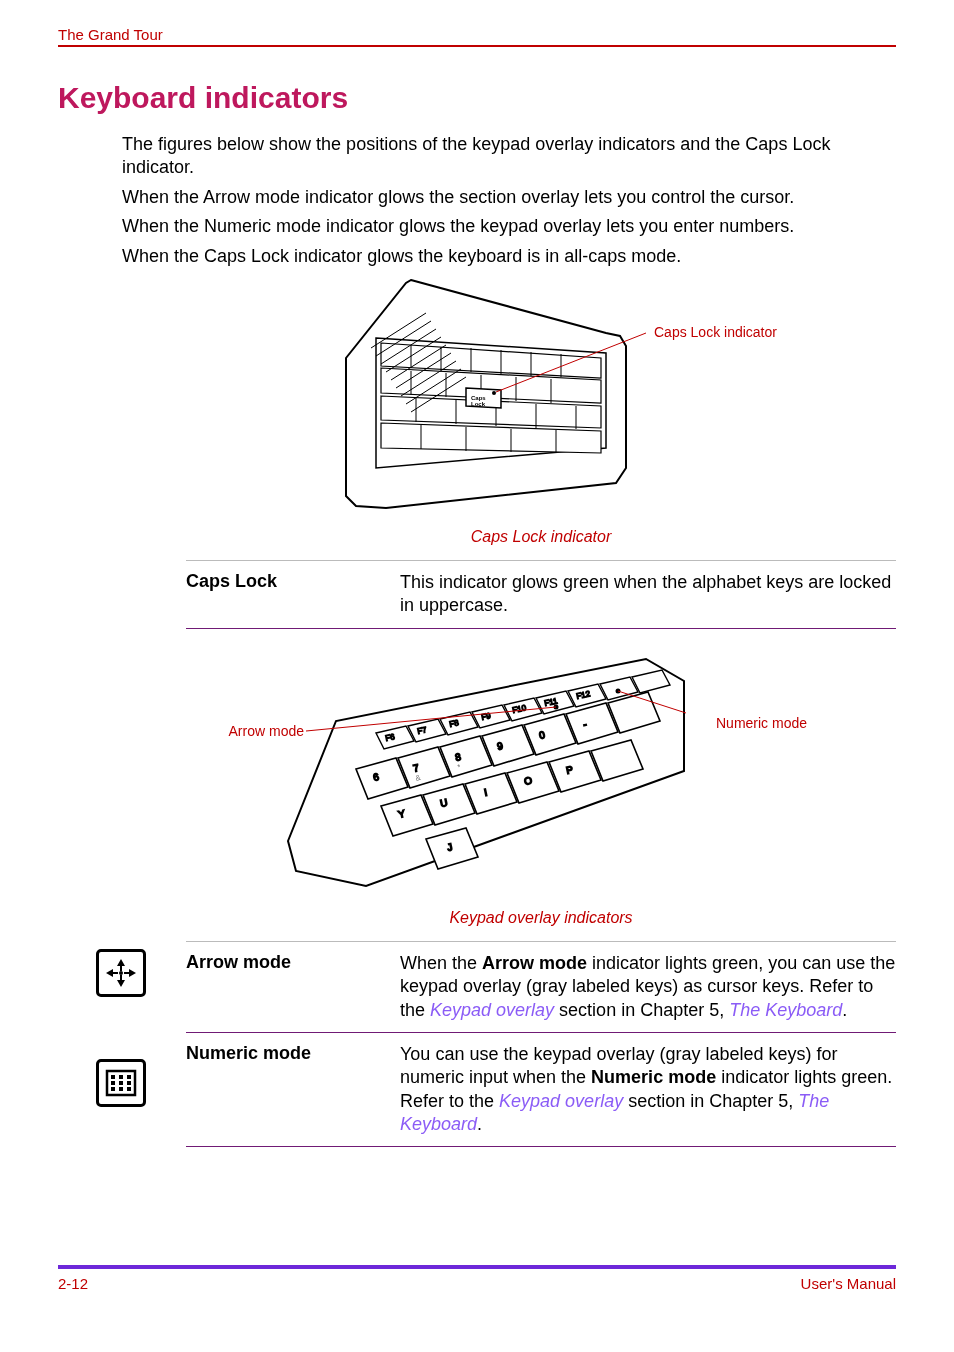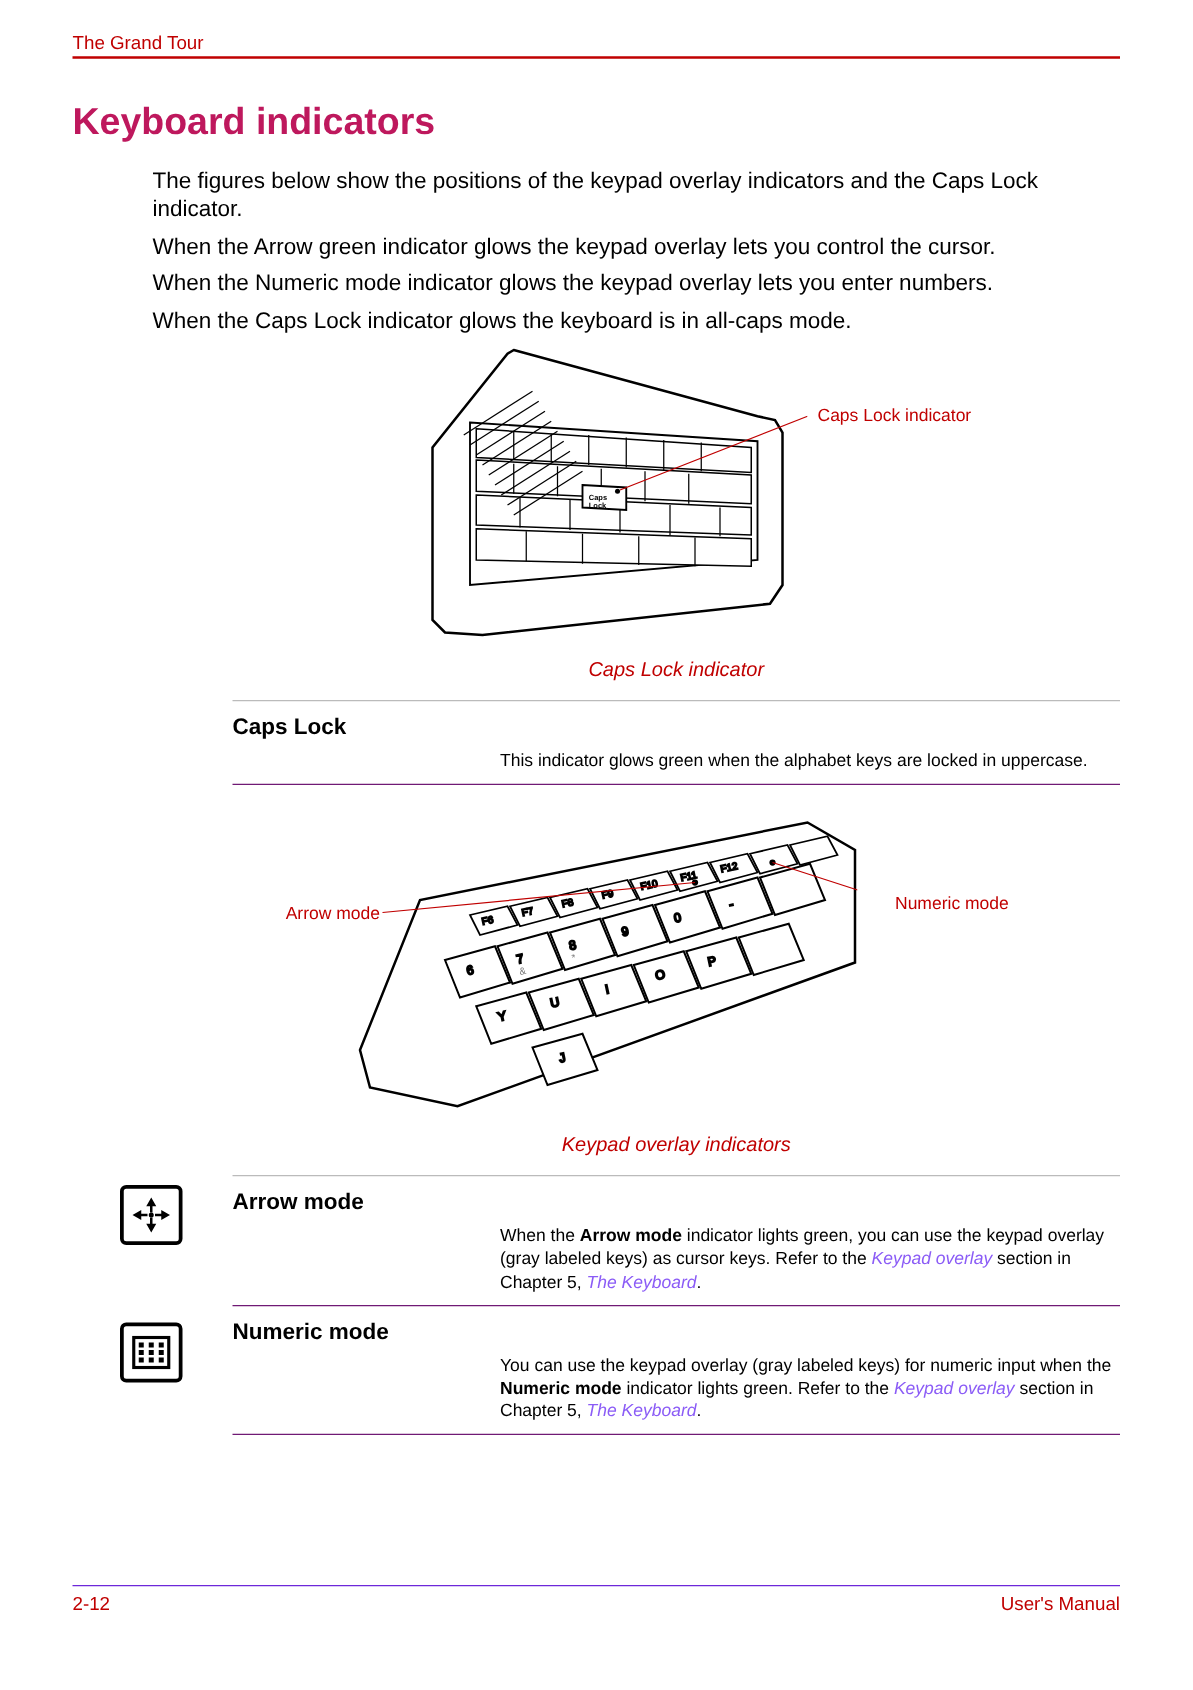--- a/index.html
+++ b/index.html
@@ -69,24 +69,23 @@
     border-bottom: 1px solid #701a75;
     padding: 10px 0;
   }
   .def-term {
     width: 214px;
     font-weight: bold;
     font-size: 18px;
     flex-shrink: 0;
   }
   .def-desc {
-    font-size: 14px;
+    font-size: 18px;
     line-height: 1.3;
     flex: 1;
-    margin-top: 28px;
   }
   .link {
     color: #8b5cf6;
     font-style: italic;
   }
   .bold { font-weight: bold; }
   .icon-box {
     position: absolute;
     width: 44px;
     height: 42px;
@@ -94,21 +93,21 @@
     border-radius: 5px;
     display: flex;
     align-items: center;
     justify-content: center;
   }
   .footer {
     position: absolute;
     bottom: 60px;
     left: 58px;
     right: 58px;
-    border-top: 1px solid #6d28d9;
+    border-top: 4px solid #6d28d9;
     display: flex;
     justify-content: space-between;
     color: #c00000;
     font-size: 15px;
     padding-top: 6px;
   }
   svg { display: block; }
 </style>
 </head>
 <body>
@@ -116,21 +115,21 @@
 <div class="page">
 
   <div class="header">
     <span>The Grand Tour</span>
   </div>
 
   <div class="h1">Keyboard indicators</div>
 
   <div class="body-text">
     <p>The figures below show the positions of the keypad overlay indicators and the Caps Lock indicator.</p>
-    <p>When the Arrow green indicator glows the keypad overlay lets you control the cursor.</p>
+    <p>When the Arrow mode indicator glows the section overlay lets you control the cursor.</p>
     <p>When the Numeric mode indicator glows the keypad overlay lets you enter numbers.</p>
     <p>When the Caps Lock indicator glows the keyboard is in all-caps mode.</p>
   </div>
 
   <div class="fig-area" style="height:242px;">
     <div class="fig-drawing" style="left:90px; top:0;">
       <svg width="370" height="240" viewBox="0 0 370 240">
 
         <path d="M135 2 L330 55 L344 58 L350 68 L350 190 L340 205 L110 230 L80 228 L70 218 L70 80 L130 5 Z" fill="#fff" stroke="#000" stroke-width="2"></path>
 

